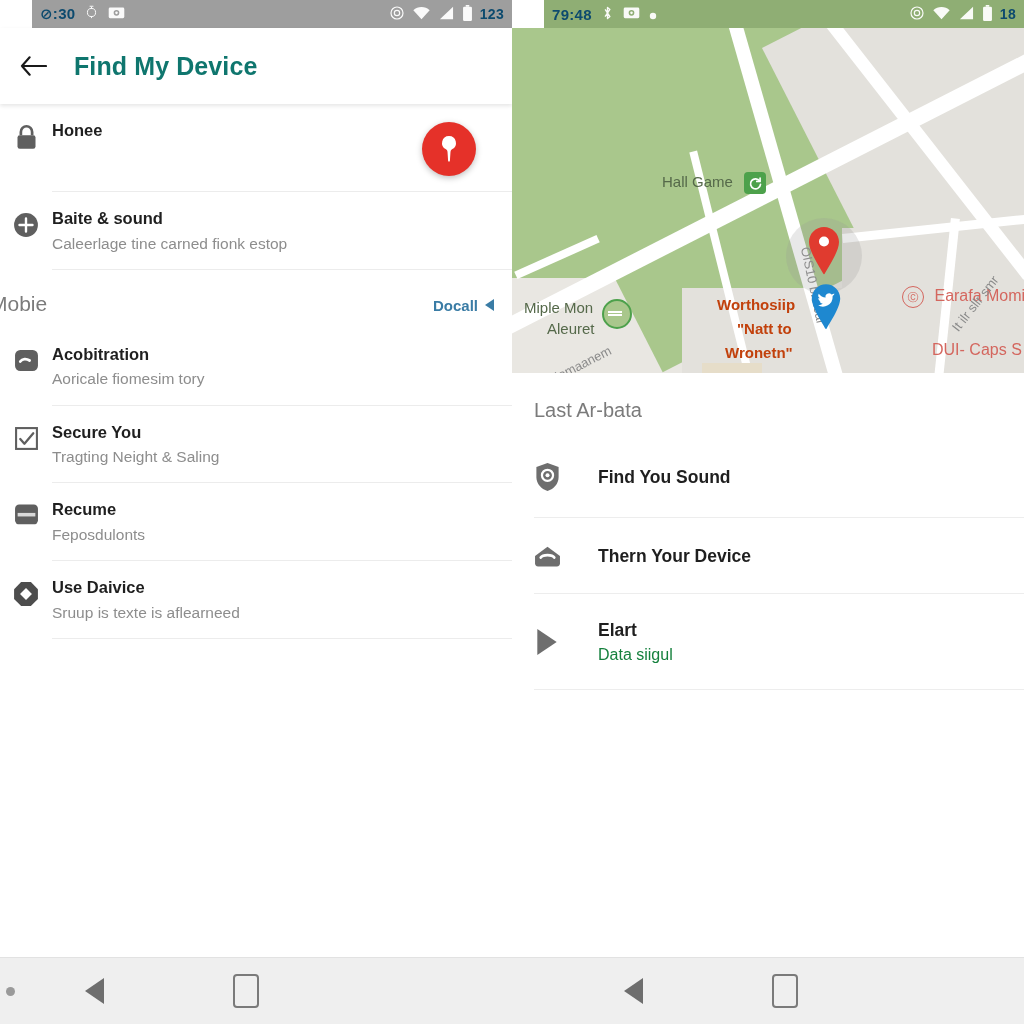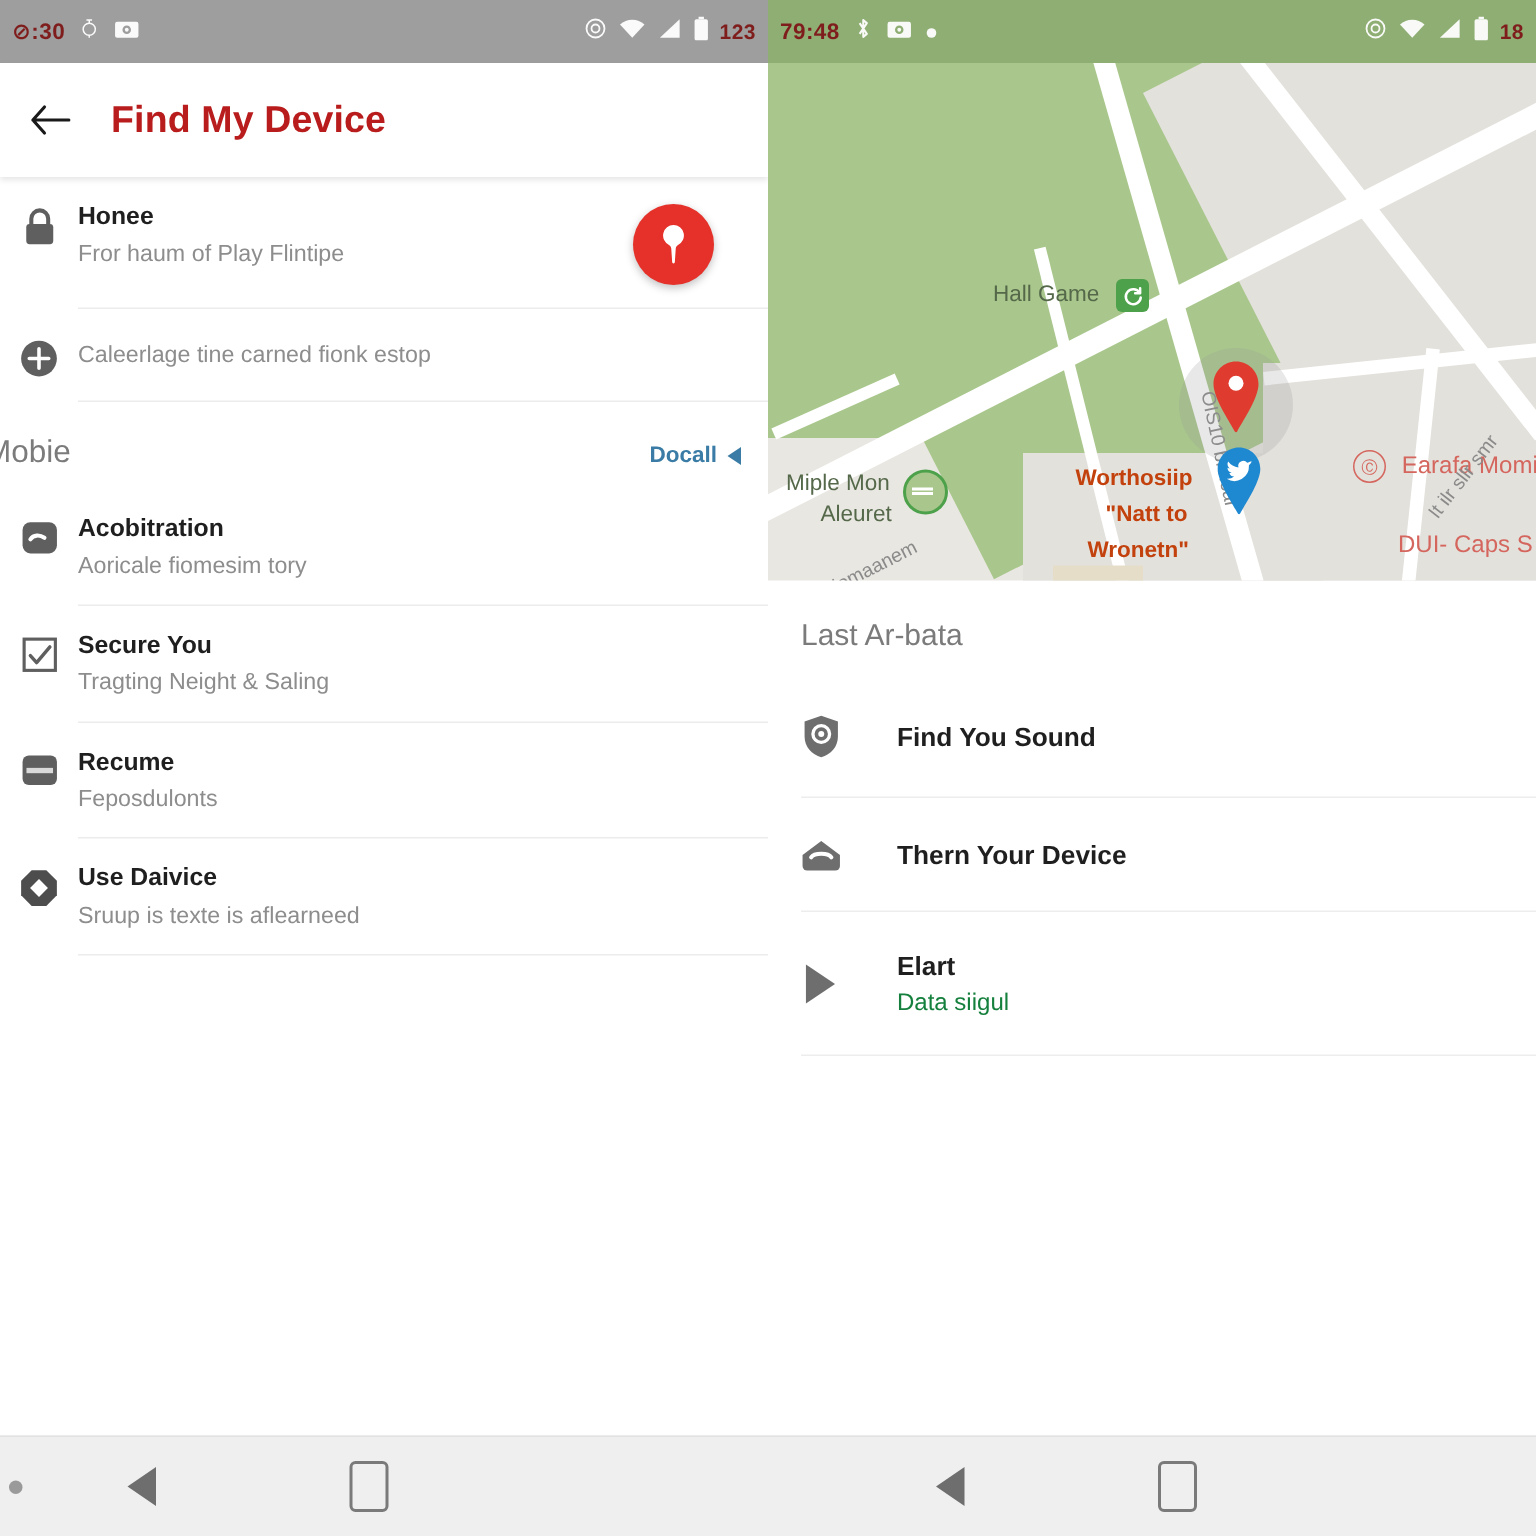--- a/index.html
+++ b/index.html
@@ -7,40 +7,40 @@
     width:1024px;height:1024px;overflow:hidden;
     font-family:"Liberation Sans","DejaVu Sans",sans-serif;
     background:#ffffff;color:#212121;
     -webkit-font-smoothing:antialiased;
   }
   .screen{position:relative;width:1024px;height:1024px;display:flex;}
   .pane{position:relative;width:512px;height:1024px;overflow:hidden;background:#fff;}
 
   
   .statusbar{
-    position:relative;height:42px;display:flex;align-items:center;
-    padding:0 8px;box-sizing:border-box;color:#7f1d1d;
-    font-size:15px;font-weight:700;letter-spacing:.3px;
+    position:relative;height:28px;display:flex;align-items:center;
+    padding:0 8px;box-sizing:border-box;color:#0c4a6e;
+    font-size:15px;font-weight:700;letter-spacing:.3px;margin-left:32px;
   }
   .statusbar.left{background:#9e9e9e;}
   .statusbar.right{background:#8fae74;}
   .sb-left{display:flex;align-items:center;gap:9px;}
   .sb-right{display:flex;align-items:center;gap:7px;margin-left:auto;}
   .sb-time{font-size:15px;font-weight:700;}
   .sb-ico{display:inline-block;opacity:.95;}
   .sb-batt{font-size:14px;font-weight:700;}
 
   
   .appbar{
     height:76px;background:#fff;display:flex;align-items:center;
     padding:0 18px;box-sizing:border-box;gap:26px;
     box-shadow:0 2px 4px rgba(0,0,0,.10);position:relative;z-index:5;
   }
   .backarrow{width:30px;height:30px;display:flex;align-items:center;justify-content:center;cursor:pointer;}
-  .appbar-title{font-size:25px;font-weight:700;color:#b91c1c;letter-spacing:.1px;}
+  .appbar-title{font-size:25px;font-weight:700;color:#0f766e;letter-spacing:.1px;}
 
   
   .list{background:#fff;}
   .row{
     position:relative;display:flex;align-items:flex-start;
     padding:16px 28px 16px 0;margin-left:0;box-sizing:border-box;cursor:pointer;
   }
   .row .ic{
     width:52px;min-width:52px;display:flex;justify-content:center;align-items:center;
     padding-top:4px;
@@ -195,38 +195,38 @@
 
       <div class="row">
         <div class="ic">
           <svg width="25" height="27" viewBox="0 0 22 24">
               <path d="M6 10V7a5 5 0 0 1 10 0v3" fill="none" stroke="#5f5f5f" stroke-width="2.4"></path>
               <rect x="3" y="10" width="16" height="12" rx="2" fill="#5f5f5f"></rect>
             </svg>
         </div>
         <div class="txt">
           <div class="title">Honee</div>
-          <div class="sub">Fror haum of Play Flintipe</div>
         </div>
         <div class="fab-pin">
           <svg width="24" height="32" viewBox="0 0 24 32">
               <path d="M12 3a7 7 0 0 1 3 13.3c-.9.5-1.4 1.3-1.5 2.4l-.6 9a.9.9 0 0 1-1.8 0l-.6-9c-.1-1.1-.6-1.9-1.5-2.4A7 7 0 0 1 12 3Z" fill="#ffffff"></path>
             </svg>
         </div>
         <div class="rowdiv"></div>
       </div>
 
       <div class="row">
         <div class="ic">
           <svg width="26" height="26" viewBox="0 0 24 24">
               <circle cx="12" cy="12" r="11" fill="#5f5f5f"></circle>
               <path d="M12 6v12M6 12h12" stroke="#fff" stroke-width="2.2" stroke-linecap="round"></path>
             </svg>
         </div>
         <div class="txt">
+          <div class="title">Baite &amp; sound</div>
           <div class="sub">Caleerlage tine carned fionk estop</div>
         </div>
         <div class="rowdiv"></div>
       </div>
     </div>
 
     <div class="section">
       <span class="stitle">Mobie</span>
       <span class="slink">
         <span>Docall</span>

